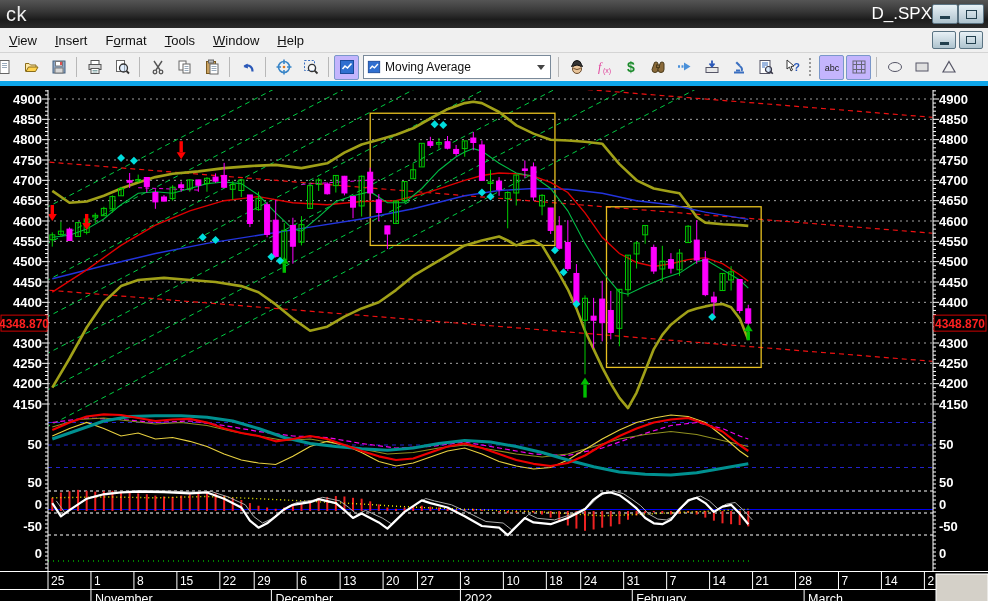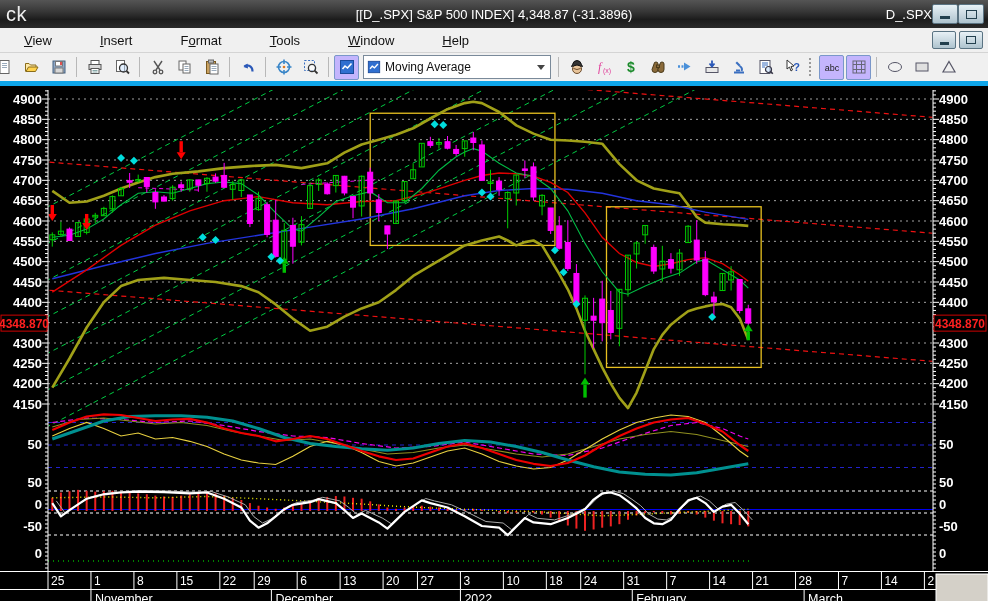--- a/index.html
+++ b/index.html
@@ -1,27 +1,27 @@
 <!DOCTYPE html>
 <html><head>
 <meta charset="utf-8">
 <style>
   html,body{margin:0;padding:0;background:#000;}
   body{width:988px;height:601px;overflow:hidden;font-family:"Liberation Sans",sans-serif;-webkit-font-smoothing:antialiased;}
   
   .titlebar{height:28px;background:linear-gradient(180deg,#555 0%,#383838 40%,#1c1c1c 70%,#2a2a2a 100%);display:flex;align-items:center;position:relative;color:#fff;}
   .app-frag{font-size:20px;color:#eee;margin-left:6px;letter-spacing:.5px;text-align:center;}
   .title-center{position:absolute;left:0;right:0;text-align:center;font-size:13px;color:#fff;pointer-events:none;}
-  .title-right{margin-left:auto;display:flex;align-items:center;gap:0;padding-right:4px;font-size:13px;}
+  .title-right{margin-left:auto;display:flex;align-items:center;gap:0;padding-right:4px;font-size:17px;}
   .win-btn{width:24px;height:18px;border:1px solid #5a7382;border-radius:2px;background:linear-gradient(180deg,#e8f1f6,#aec3ce);display:flex;align-items:center;justify-content:center;cursor:default;}
   .glyph-min{width:10px;height:3px;background:#23404e;margin-top:7px;}
   .glyph-max{width:9px;height:7px;border:1.5px solid #23404e;}
   
   .menubar{height:24px;background:#f0f0f0;border-bottom:1px solid #d4d4d4;display:flex;align-items:center;font-size:13px;color:#111;position:relative;}
-  .menu-item{padding:3px 24px;cursor:default;margin-top:40px;}
+  .menu-item{padding:3px 9px;cursor:default;margin-top:40px;}
   .menu-item u{text-decoration:underline;}
   .menu-right{margin-left:auto;display:flex;gap:3px;padding-right:5px;}
   .menu-right .win-btn{width:22px;height:16px;}
   .menu-right .glyph-min{margin-top:6px;width:9px;}
   .menu-right .glyph-max{width:8px;height:6px;}
   
   .toolbar{height:28px;background:#f0f0f0;border-bottom:5px solid #0ea5e9;display:flex;align-items:center;padding-left:0;}
   .tb-btn{width:23px;height:23px;display:flex;align-items:center;justify-content:center;border:1px solid transparent;border-radius:2px;margin:0 1px;background:transparent;cursor:default;}
   .tb-btn.pressed{border:1px solid #7a97c9;background:#c4b5fd;}
   .tb-btn svg{display:block;}
@@ -34,21 +34,20 @@
   .dd-chev{width:18px;height:100%;display:flex;align-items:center;justify-content:center;}
   .dd-arrow{width:0;height:0;border-left:4px solid transparent;border-right:4px solid transparent;border-top:5px solid #444;}
   
   #chart-svg{display:block;background:#000;}
 </style>
 </head>
 <body>
 
 <div class="titlebar">
   <span class="app-frag">ck</span>
-  <span class="title-center">[[D_.SPX] S&amp;P 500 INDEX]   4,348.87 (-31.3896)</span>
   <span class="title-right">
     <span>D_.SPX</span>
     <span class="win-btn">
         <span class="glyph-min"></span>
       </span>
     <span class="win-btn">
         <span class="glyph-max"></span>
       </span>
   </span>
 </div>

